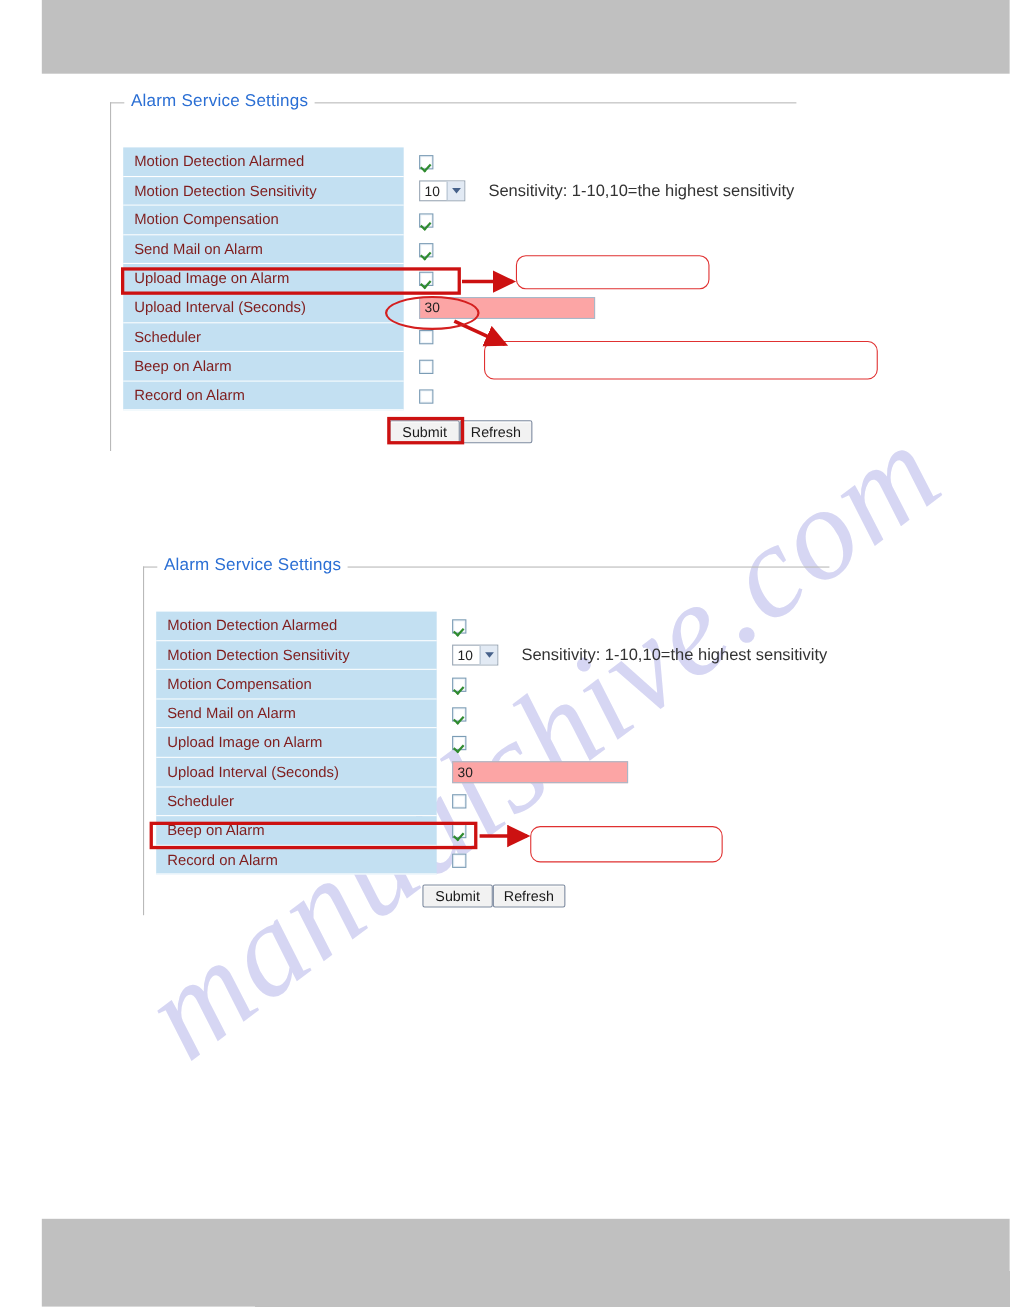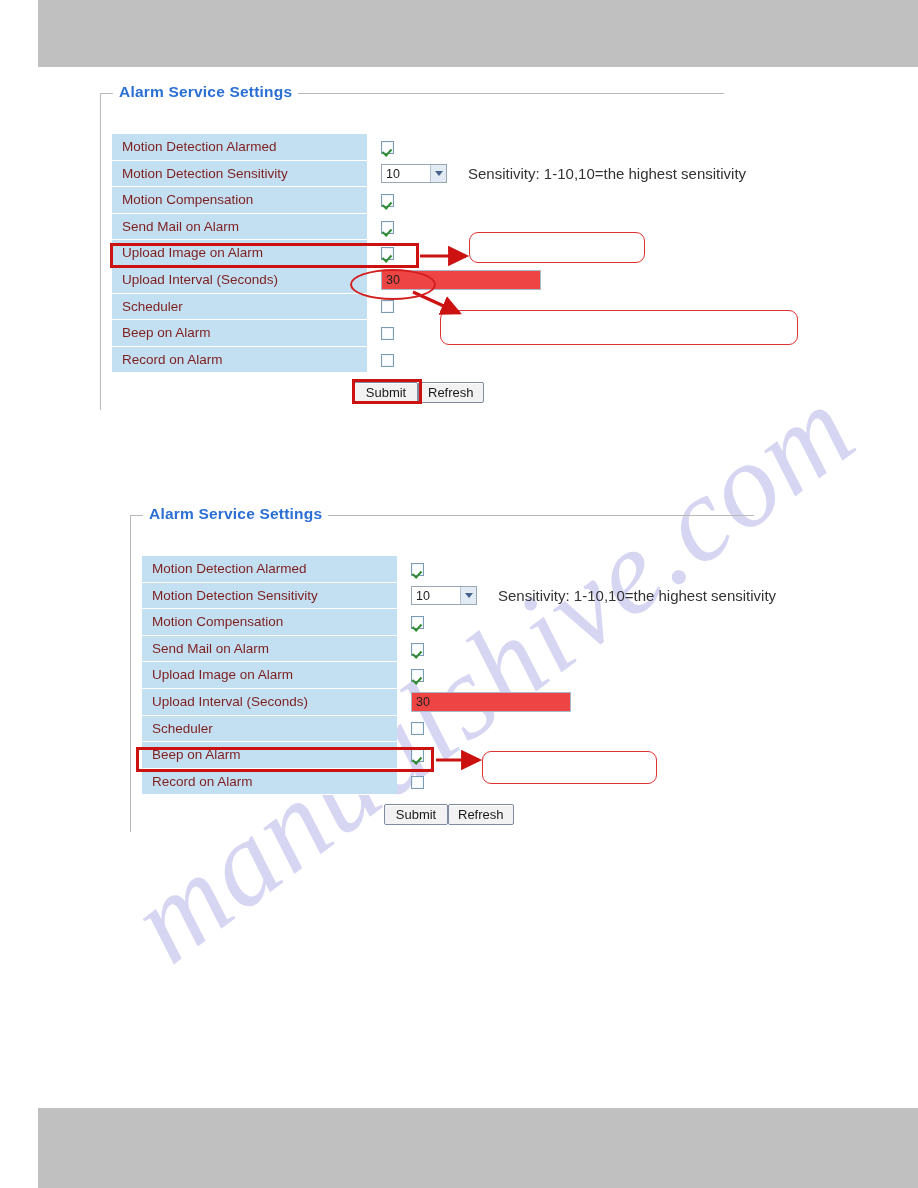--- a/index.html
+++ b/index.html
@@ -49,21 +49,21 @@
     border-bottom:none;
     background:transparent;
   }
   .panel .legend{
     position:absolute;
     top:-11px;
     left:12px;
     background:#ffffff;
     padding:0 6px;
     color:#2b6fd4;
-    font-weight:bold;
+    font-weight:normal;
     font-size:15.5px;
     letter-spacing:.2px;
     white-space:nowrap;
   }
   
 
   .rows{
     position:absolute;
     left:11px;
     top:40px;
@@ -108,21 +108,21 @@
     content:"";
     position:absolute;
     left:2px;top:5px;
     width:4px;height:7px;
     border:solid #2f8b2f;
     border-width:0 2px 2px 0;
     transform:rotate(42deg);
   }
 
   .sel{
-    width:66px;height:19px;
+    width:42px;height:19px;
     box-sizing:border-box;
     border:1px solid #9aa7b5;
     background:#ffffff;
     font-size:12.5px;
     color:#222;
     display:flex;
     align-items:center;
     position:relative;
   }
   .sel .val{padding-left:4px;}
@@ -143,21 +143,21 @@
     margin-left:21px;
     font-size:15px;
     color:#333;
     white-space:nowrap;
   }
 
   .txt{
     width:160px;height:20px;
     box-sizing:border-box;
     border:1px solid #a8b8c8;
-    background:#ef4444;
+    background:#fca5a5;
     font-size:12.5px;
     color:#222;
     line-height:18px;
     padding-left:4px;
   }
 
   
   .btnrow{
     position:absolute;
     display:flex;

